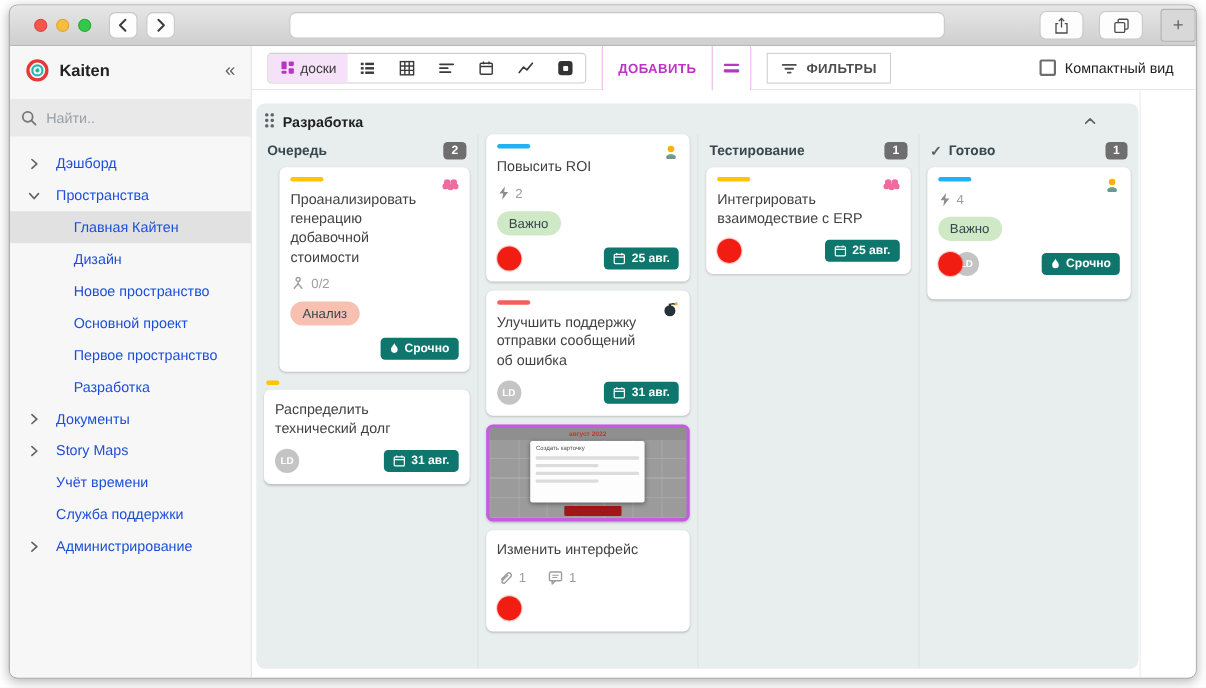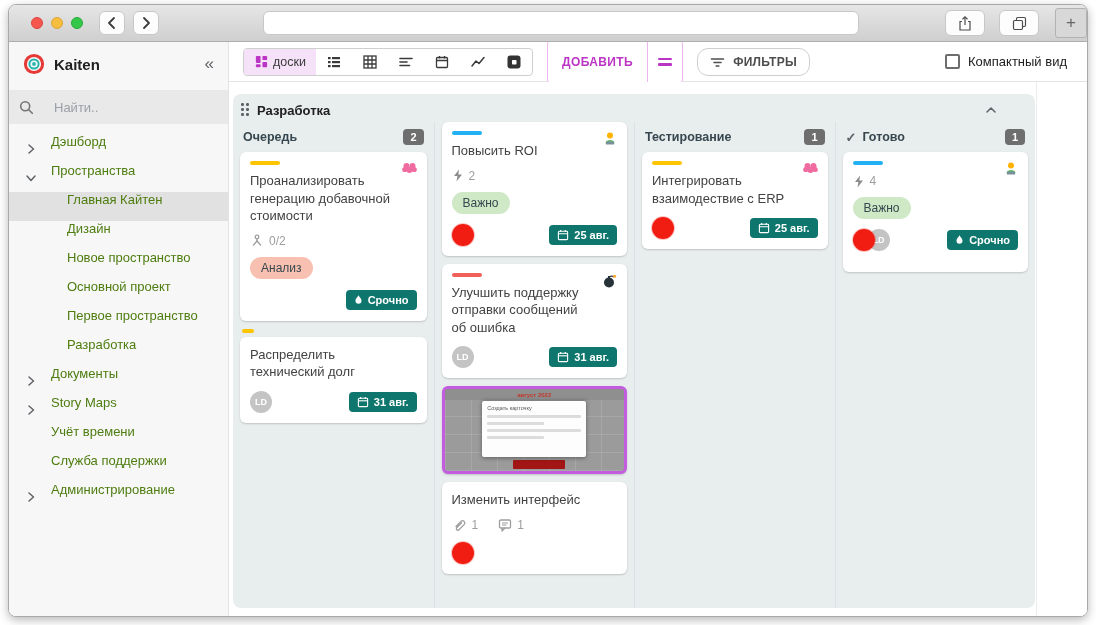--- a/index.html
+++ b/index.html
@@ -25,41 +25,41 @@
              display:flex; align-items:center; justify-content:center; margin-left:16px; margin-right:0;
              font-size:17px; color:#666; }
   
   .app { flex:1; display:flex; overflow:hidden; background:#fff; position:relative; }
   .sidebar { width:220px; flex:0 0 220px; background:#f7f7f7; border-right:1px solid #e3e3e3; }
   .sb-head { height:44px; display:flex; align-items:center; padding:0 14px; }
   .sb-title { font-size:15px; font-weight:bold; color:#212121; margin-left:9px; flex:1; }
   .sb-collapse { font-size:17px; color:#5f6368; }
   .sb-search { margin:4px 0 10px 0; height:34px; background:#e9e9e9; display:flex; align-items:center; padding:0 10px; }
   .sb-search input { border:none; background:transparent; outline:none; font-size:13px; color:#424242;
-                     margin-left:20px; width:160px; font-family:"Liberation Sans",sans-serif;}
+                     margin-left:8px; width:160px; font-family:"Liberation Sans",sans-serif;}
   .sb-search input::placeholder { color:#9aa0a6; }
-  .nav-item { height:29px; display:flex; font-size:13px; color:#4d7c0f; position:relative;
+  .nav-item { height:29px; display:flex; align-items:center; font-size:13px; color:#1d4ed8; position:relative;
               padding-left:42px; cursor:default; }
   .nav-item .chev { position:absolute; left:14px; top:7px; }
   .nav-item.indent { padding-left:58px; }
   .nav-item.selected { background:#e1e1e1; }
   
   .content { flex:1; display:flex; flex-direction:column; position:relative; }
   .toolbar { height:40px; flex:0 0 40px; background:#fff; border-bottom:1px solid #e4e4e4;
              display:flex; align-items:center; padding:0 14px; }
   .seg-group { display:flex; border:1px solid #cfcfcf; border-radius:4px; overflow:hidden; height:28px; background:#fff; }
   .seg { width:36px; display:flex; align-items:center; justify-content:center; }
   .seg.boards { width:auto; padding:0 10px; background:#f6e2f8; display:flex; gap:4px; }
   .seg.boards span { font-size:12.5px; color:#3a3a3a; }
   .split-btn { display:flex; border:1px solid #eeb5ee; border-radius:4px; overflow:hidden; height:44px; margin-left:14px; background:#fff; }
   .split-btn .main-part { padding:0 14px; display:flex; align-items:center; font-size:12px; font-weight:bold;
                           letter-spacing:.4px; color:#bb35c4; border-right:1px solid #eeb5ee; }
   .split-btn .alt-part { width:34px; display:flex; align-items:center; justify-content:center; flex-direction:column; gap:3px; }
   .split-btn .bar { width:14px; height:2.5px; background:#bb35c4; border-radius:1px; }
-  .filter-btn { display:flex; align-items:center; gap:8px; border:1px solid #cfcfcf; border-radius:11px; height:28px;
+  .filter-btn { display:flex; align-items:center; gap:8px; border:1px solid #cfcfcf; border-radius:0; height:28px;
                 padding:0 12px; margin-left:14px; font-size:12px; font-weight:bold; letter-spacing:.3px; color:#4d4d4d; }
   .tb-spacer { flex:1; }
   .compact { display:flex; align-items:center; gap:8px; margin-right:6px; }
   .compact .box { width:15px; height:15px; border:2px solid #6d6d6d; border-radius:2px; background:#fff; }
   .compact span { font-size:13px; color:#212121; }
   
   .main { flex:1; background:#fff; position:relative; overflow:hidden; }
   .v-divider { position:absolute; top:0; bottom:0; right:50px; width:1px; background:#ececec; }
   .board-panel { position:absolute; left:4px; top:12px; right:52px; bottom:8px; background:#e8edee; border-radius:8px;
                  display:flex; flex-direction:column; overflow:hidden; }
@@ -376,21 +376,21 @@
               </span>
           </div>
           <div class="columns">
 
             <div class="col">
               <div class="col-head">
                 <span class="col-name">Очередь</span>
                 <span class="col-count">2</span>
               </div>
               <div class="cards">
-                <div class="card" style="min-height:126px;">
+                <div class="card" style="min-height:126px;margin-left:14px;">
                   <div class="stripe" style="background:#ffc400"></div>
                   <span class="card-emoji">
                       <svg width="17" height="15" viewBox="0 0 17 15">
                         <g fill="#f06ba0">
                           <circle cx="5.5" cy="5" r="3"></circle>
                           <circle cx="11.5" cy="5" r="3"></circle>
                           <circle cx="3.8" cy="8.5" r="2.6"></circle>
                           <circle cx="8.5" cy="9" r="3"></circle>
                           <circle cx="13.2" cy="8.5" r="2.6"></circle>
                         </g>

